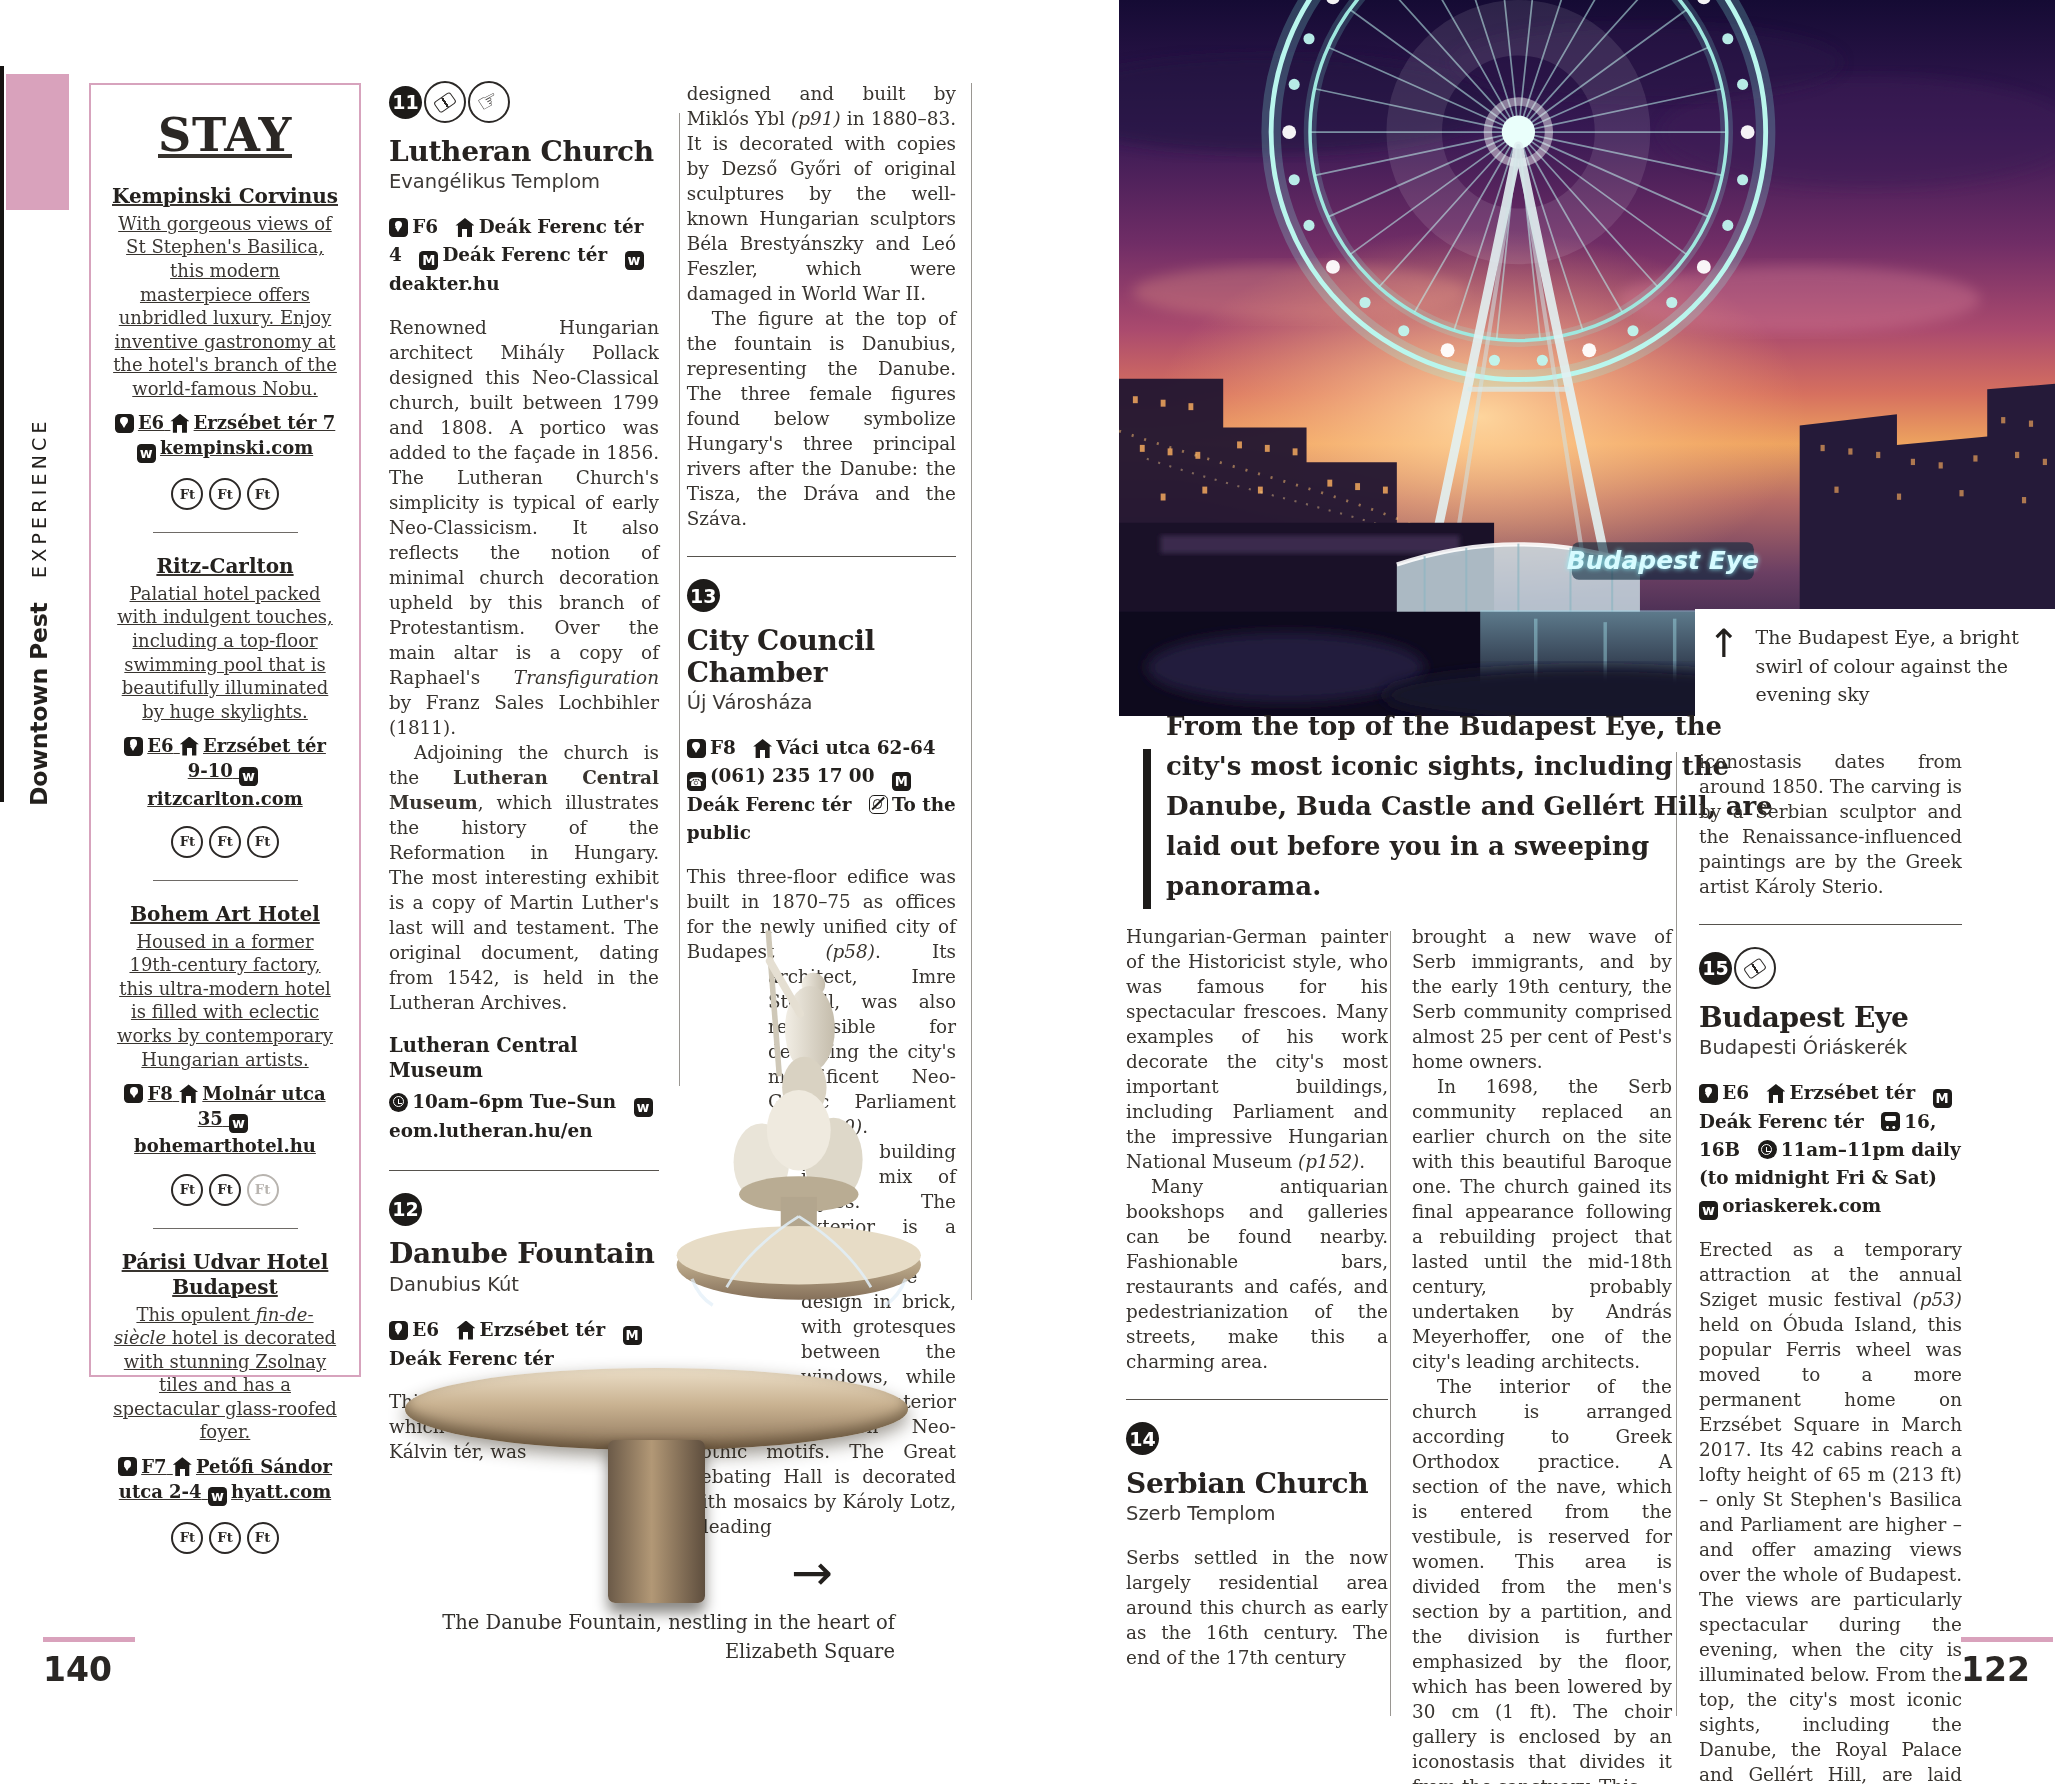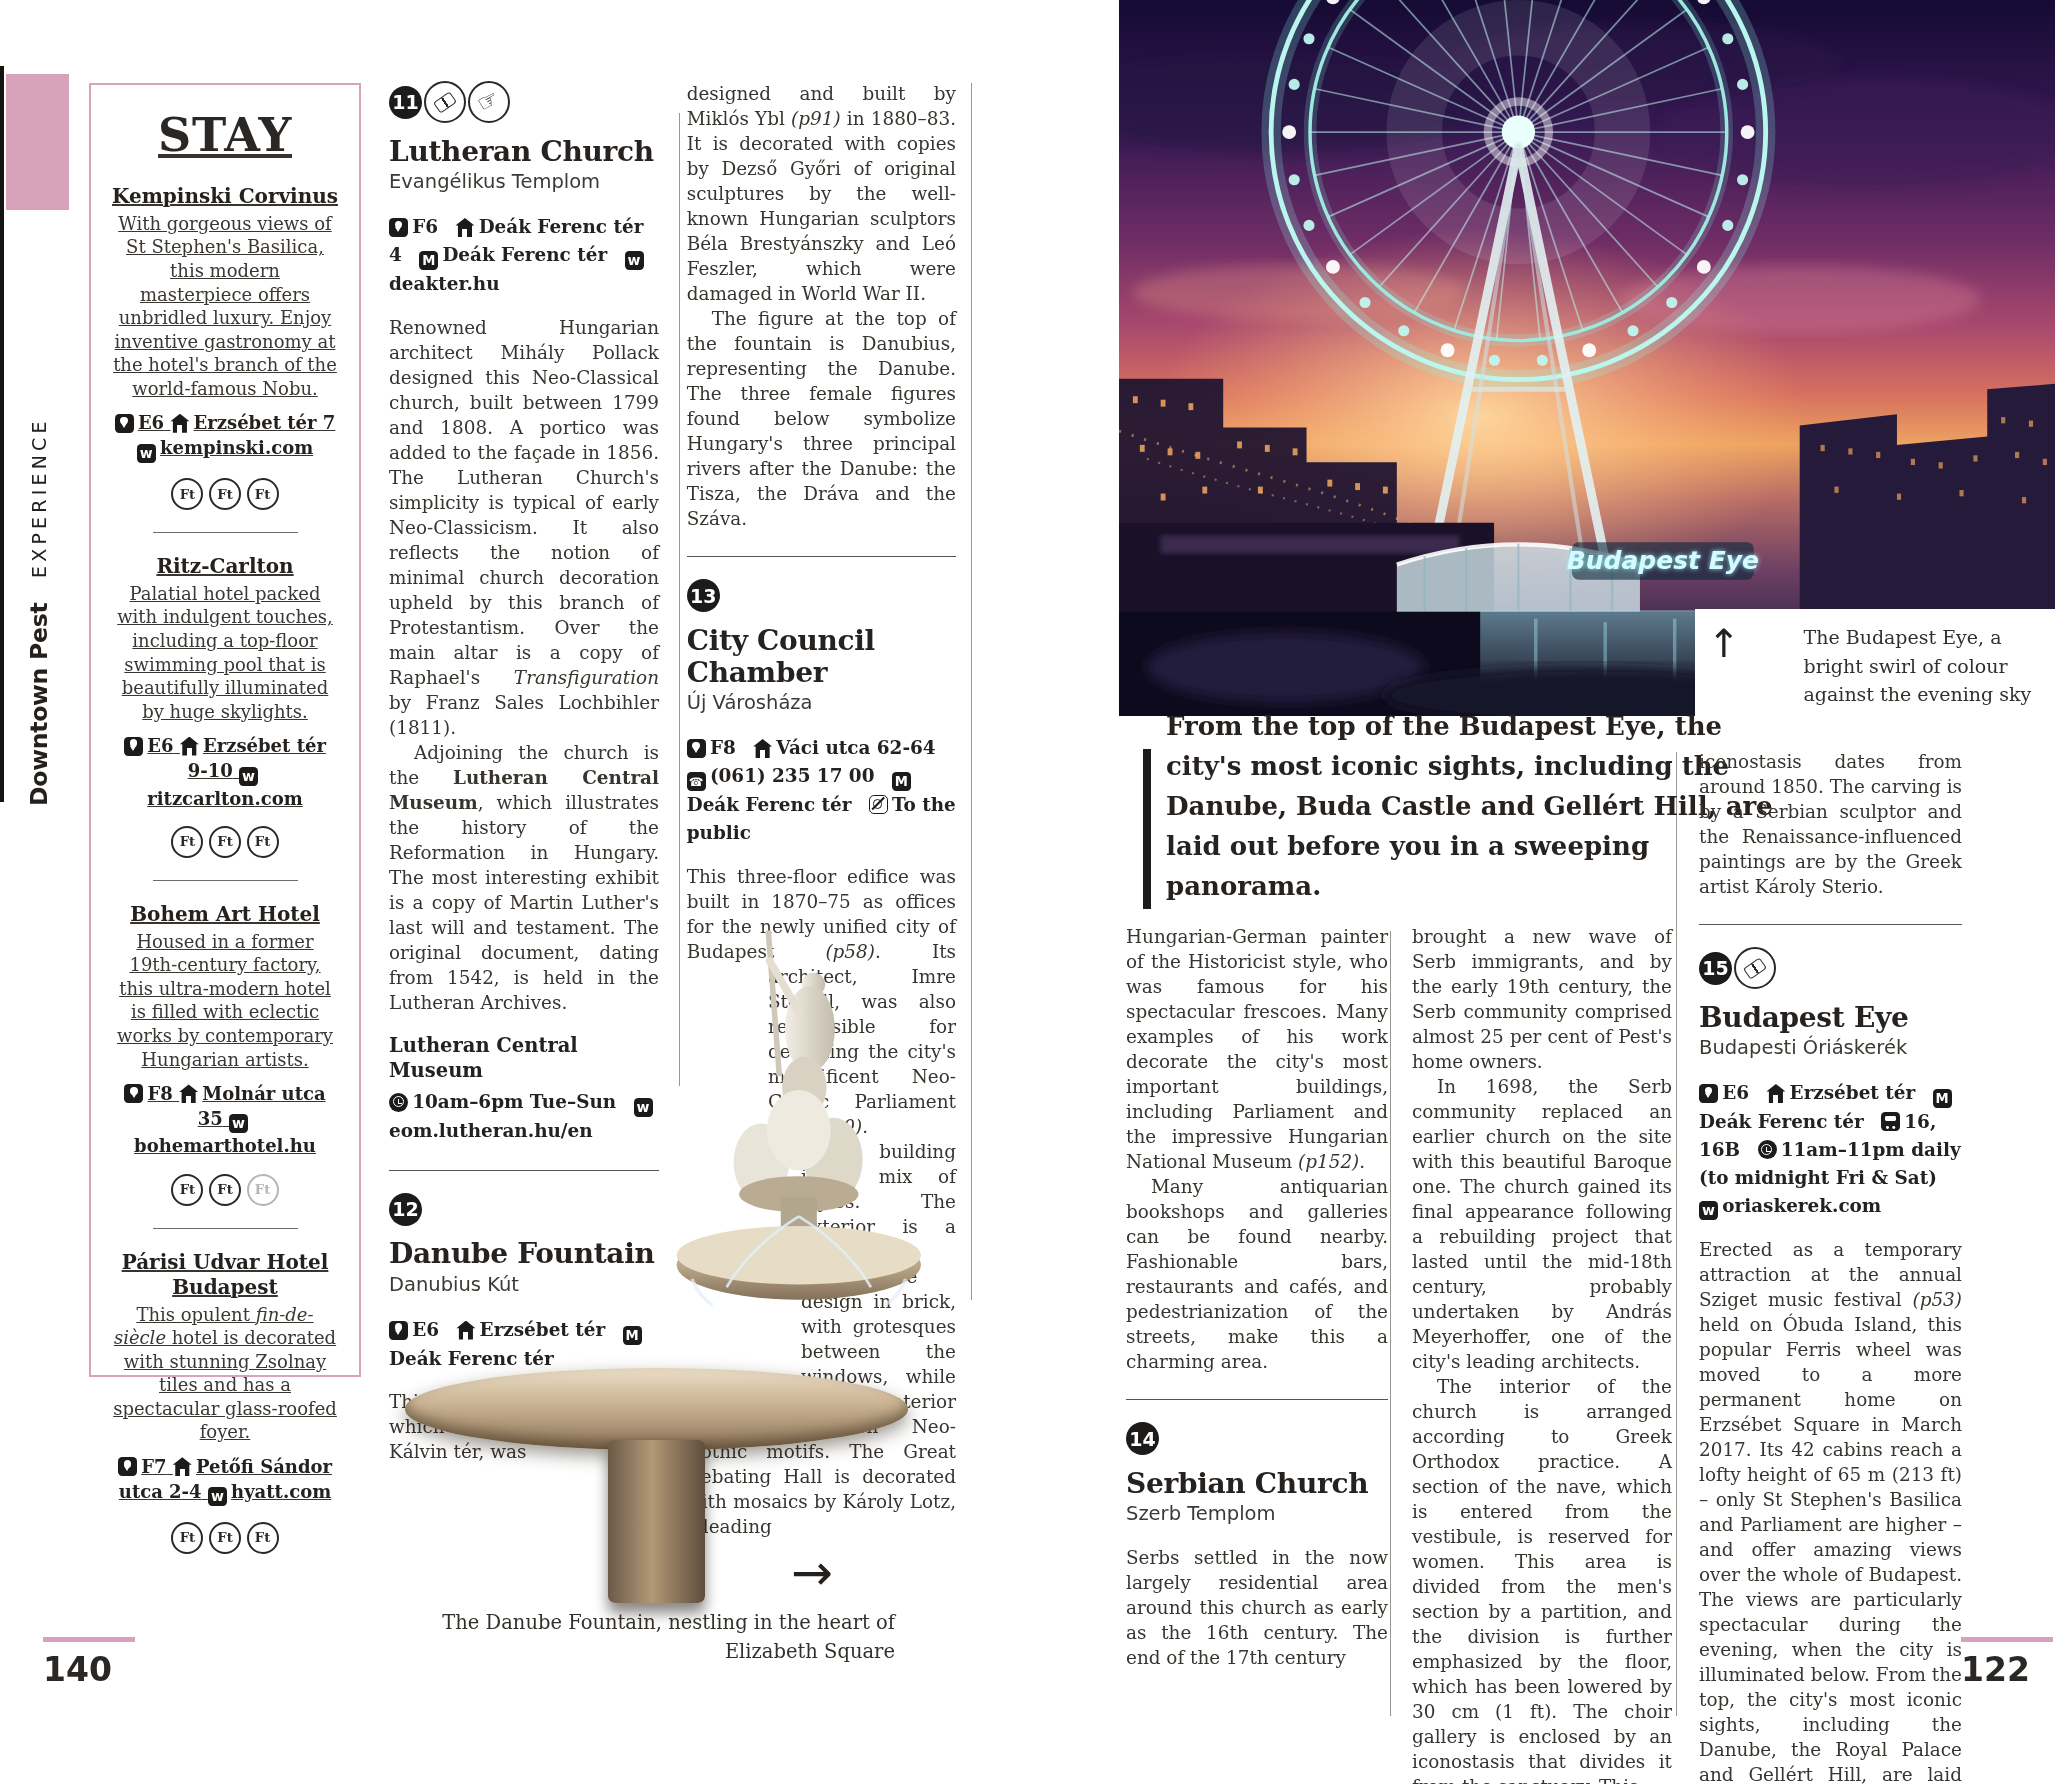--- a/index.html
+++ b/index.html
@@ -92,21 +92,21 @@
   .pagenum .bar{width:92px;height:4.9px;background:#d9a2bc;margin-bottom:8.3px;}
   .pagenum .num{font:700 33px "DejaVu Sans",sans-serif;color:#2a2724;}
   #pagenum-140{left:43px;top:1637px;}
   #pagenum-141{left:1961px;top:1637px;}
 
   
   #eye-photo{left:1119px;top:0;width:937px;height:716px;overflow:hidden;background:#1c1433;}
   #eye-photo svg{display:block;width:100%;height:100%;}
   #photo-caption{left:1695px;top:609px;width:361px;height:120px;background:#fff;display:flex;align-items:flex-start;padding-top:14px;box-sizing:border-box;}
   #photo-caption .arr{font:400 39px/39px "DejaVu Sans",sans-serif;color:#23201d;margin:1.4px 15.3px 0 12.5px;}
-  #photo-caption .cap{font:400 19px/28.5px "DejaVu Serif",serif;color:#33302c;width:264px;margin-left:48px;}
+  #photo-caption .cap{font:400 19px/28.5px "DejaVu Serif",serif;color:#33302c;width:264px;}
 
   
   #pull-quote{left:1166px;top:706px;width:614px;font:700 26px/40px "DejaVu Serif",serif;color:#262220;text-align:left;}
   #pq-bar{left:1143px;top:749px;width:7.6px;height:160px;background:#1d1b19;}
 
   
   #fountain-photo{left:389px;top:1306px;width:535px;height:479px;
     background:
       radial-gradient(ellipse 83px 42px at 12% 78%, rgba(233,175,95,.55), transparent 70%),
       radial-gradient(ellipse 63px 35px at 6% 60%, rgba(240,210,150,.4), transparent 70%),

